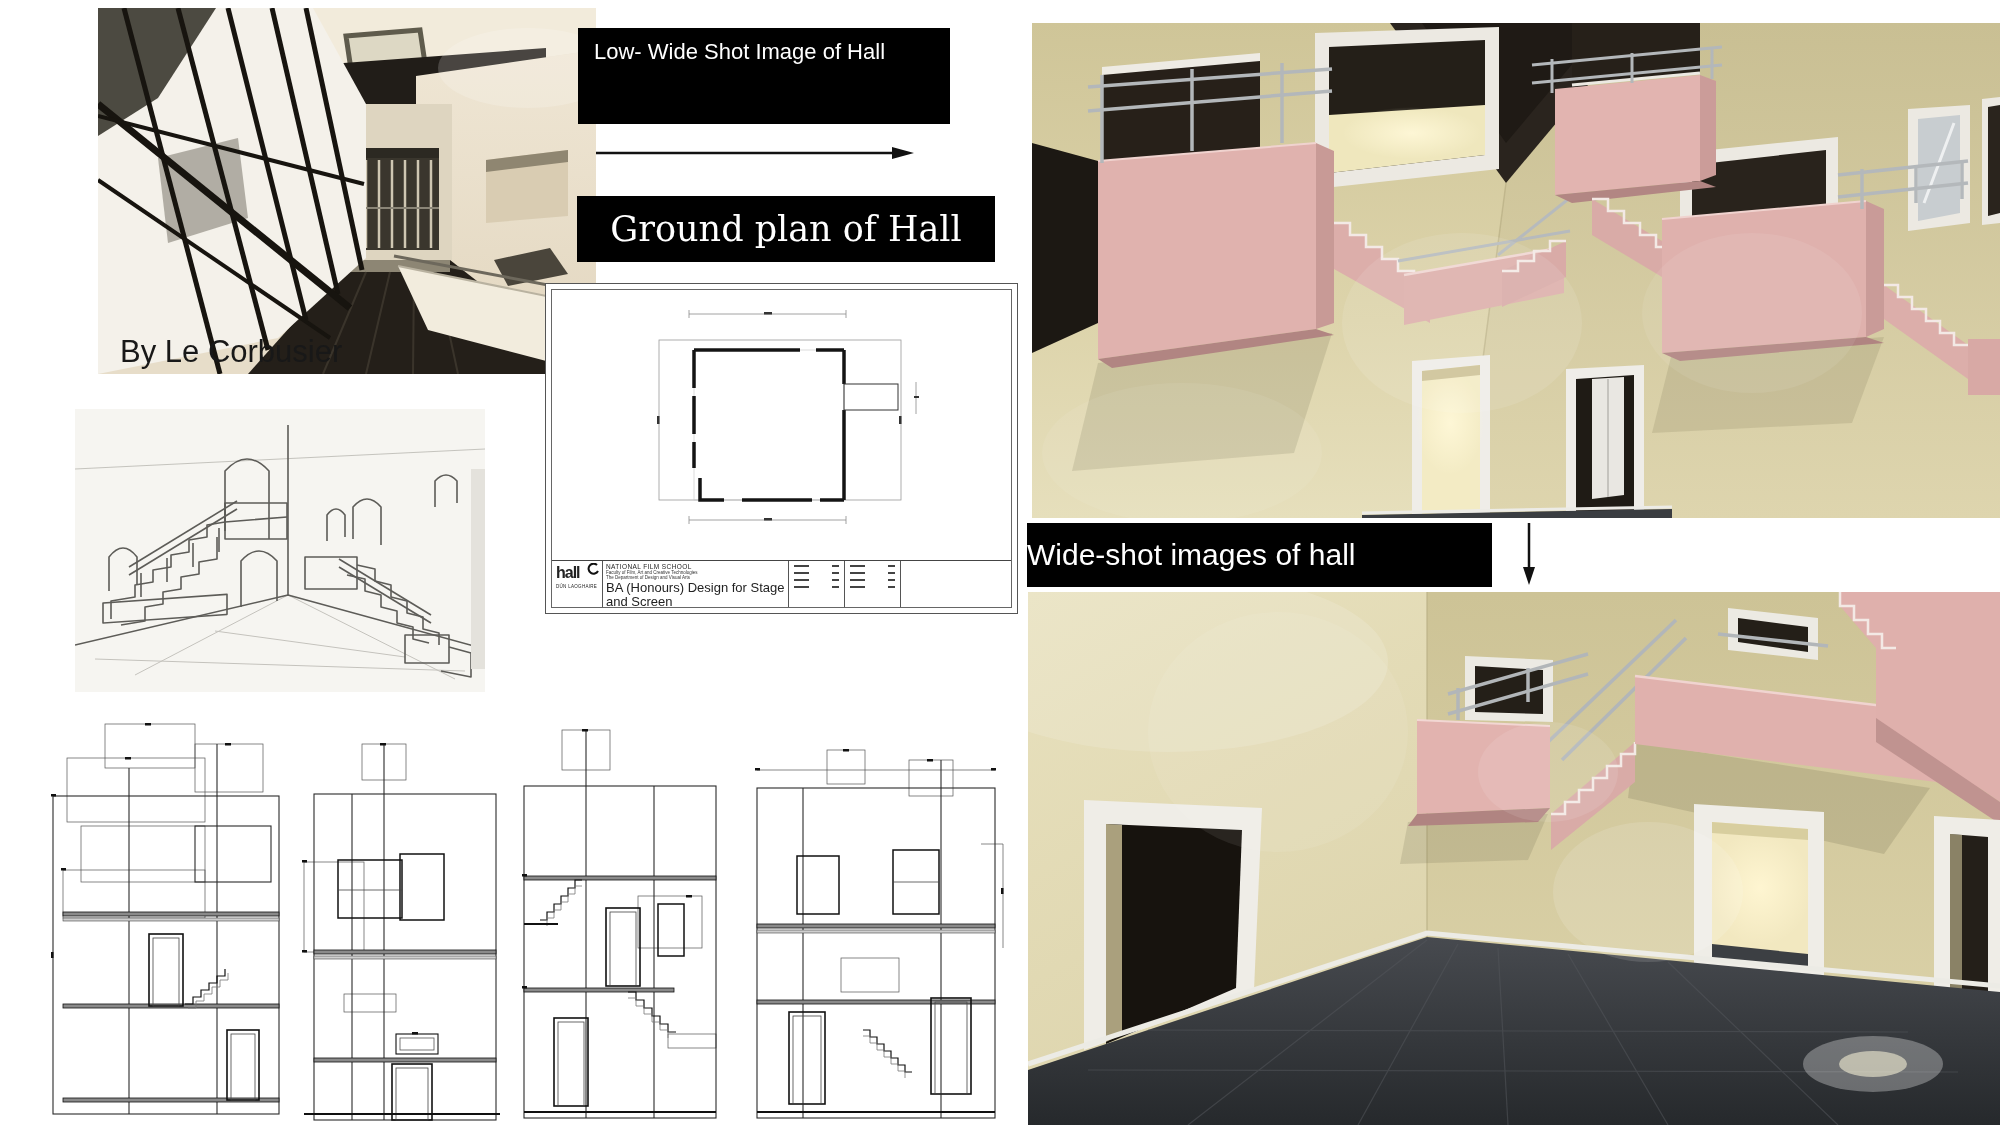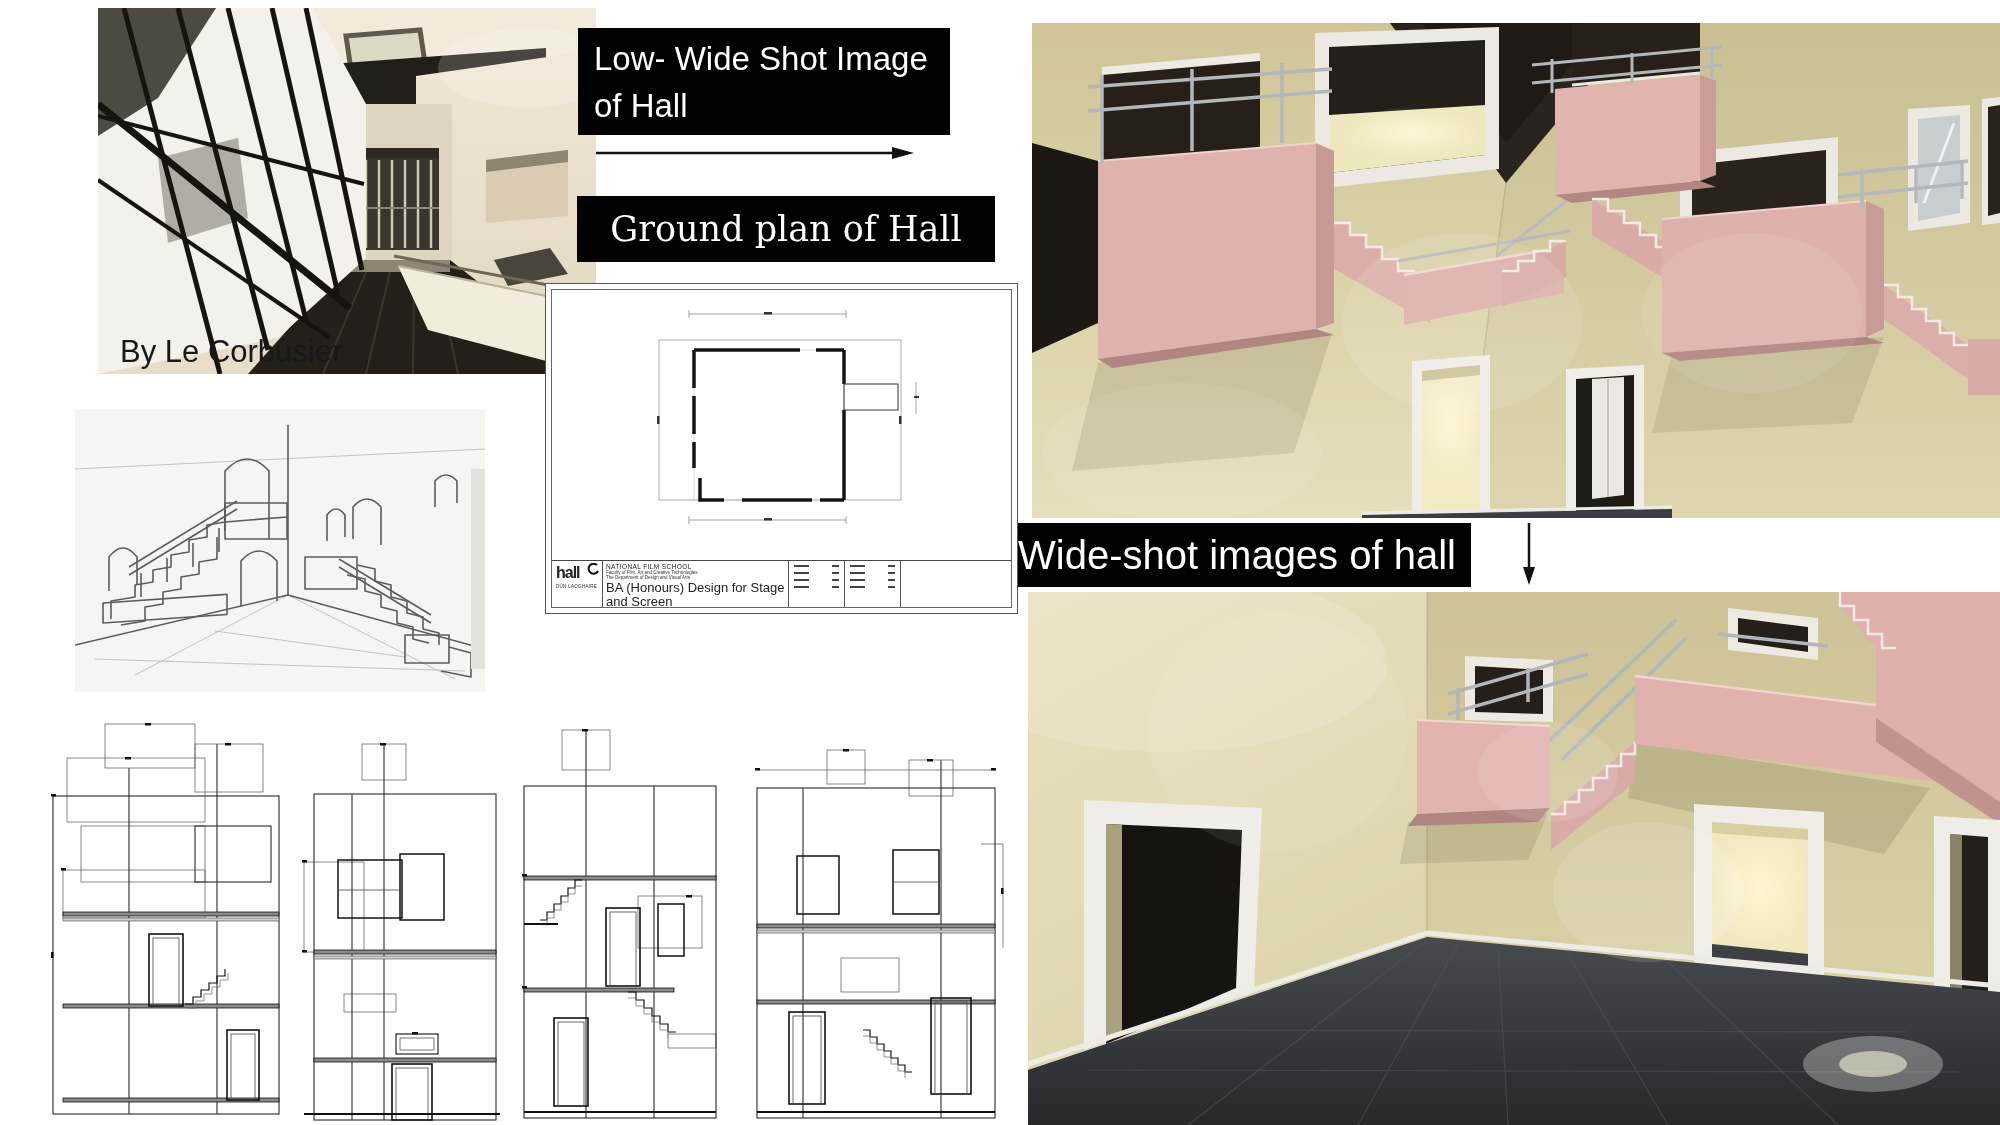--- a/index.html
+++ b/index.html
@@ -4,25 +4,25 @@
 <style>
   html,body{margin:0;padding:0;background:#ffffff;}
   #board{position:relative;width:2000px;height:1125px;background:#fff;overflow:hidden;
          font-family:"Liberation Sans",sans-serif;}
   figure{margin:0;padding:0;position:absolute;}
   svg{display:block;}
   .label{position:absolute;background:var(--label_bg,#000);color:var(--label_text,#fff);
          box-sizing:border-box;display:flex;align-items:center;}
   .sans{font-family:"Liberation Sans",sans-serif;}
   .serif{font-family:"DejaVu Serif","Liberation Serif",serif;}
-  #lbl-low{left:578px;top:28px;width:372px;height:107px;font-size:33px;line-height:1.42;
+  #lbl-low{left:578px;top:28px;width:372px;height:96px;font-size:22px;line-height:1.42;
            padding:8px 16px;align-items:flex-start;}
   #lbl-ground{left:577px;top:196px;width:418px;height:66px;font-size:35px;justify-content:center;}
   #lbl-side{left:518px;top:653px;width:495px;height:59px;font-size:35px;justify-content:center;}
-  #lbl-wide{left:1006px;top:523px;width:465px;height:64px;font-size:40px;padding-left:12px;}
+  #lbl-wide{left:1027px;top:523px;width:465px;height:64px;font-size:30px;padding-left:0;}
   #arrow-right{position:absolute;left:594px;top:143px;}
   #arrow-down{position:absolute;left:1519px;top:521px;}
   #photo{left:62px;top:8px;width:460px;height:366px;margin-left:36px;}
   #photo-caption{position:absolute;left:22px;bottom:4px;font-size:31px;color:#181818;
                  font-family:"Liberation Sans",sans-serif;}
   #sketch{left:75px;top:409px;width:410px;height:283px;}
   #render-top{left:1032px;top:23px;width:968px;height:495px;}
   #render-bottom{left:1028px;top:592px;width:972px;height:533px;}
   #e1{position:absolute;left:45px;top:722px;}
   #e2{position:absolute;left:300px;top:742px;}

